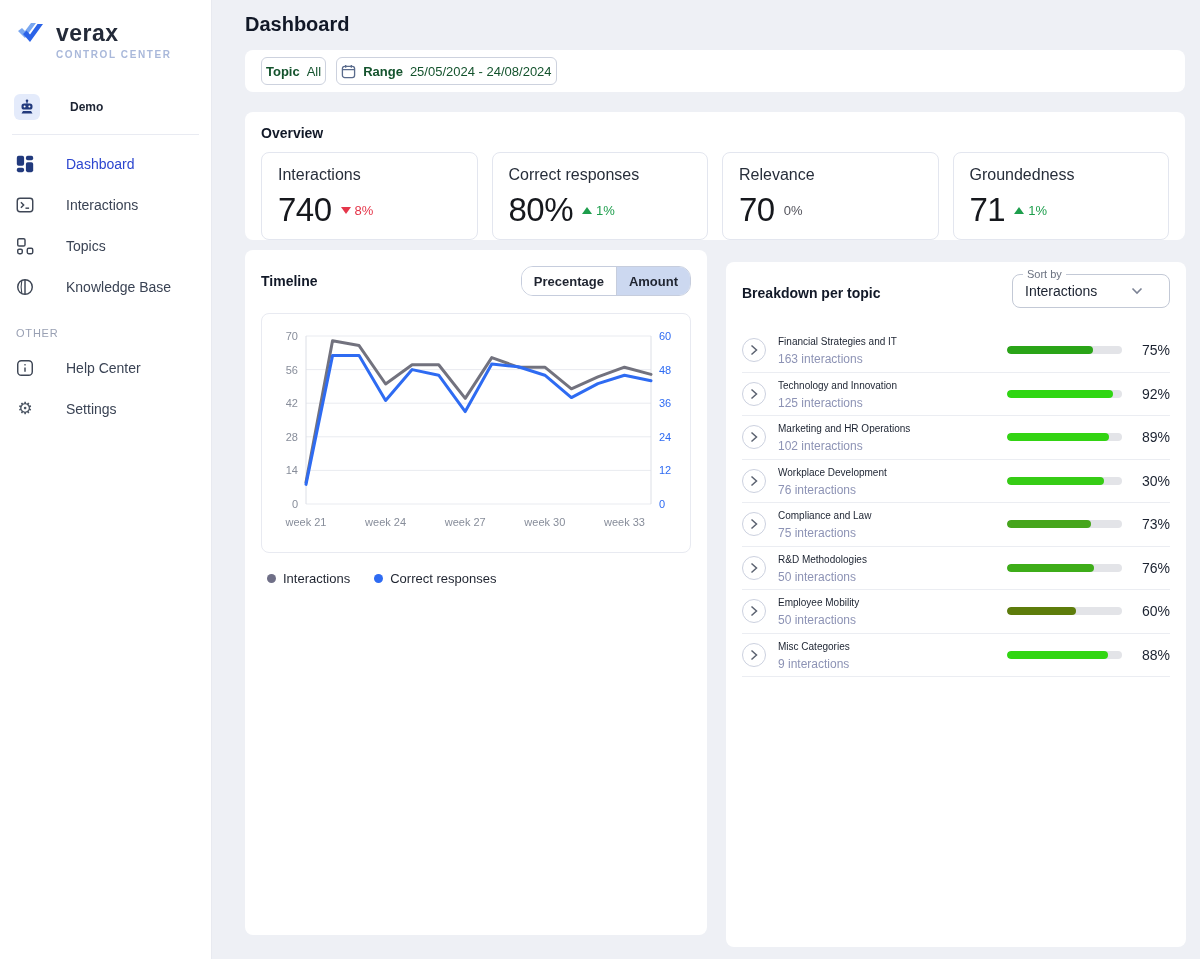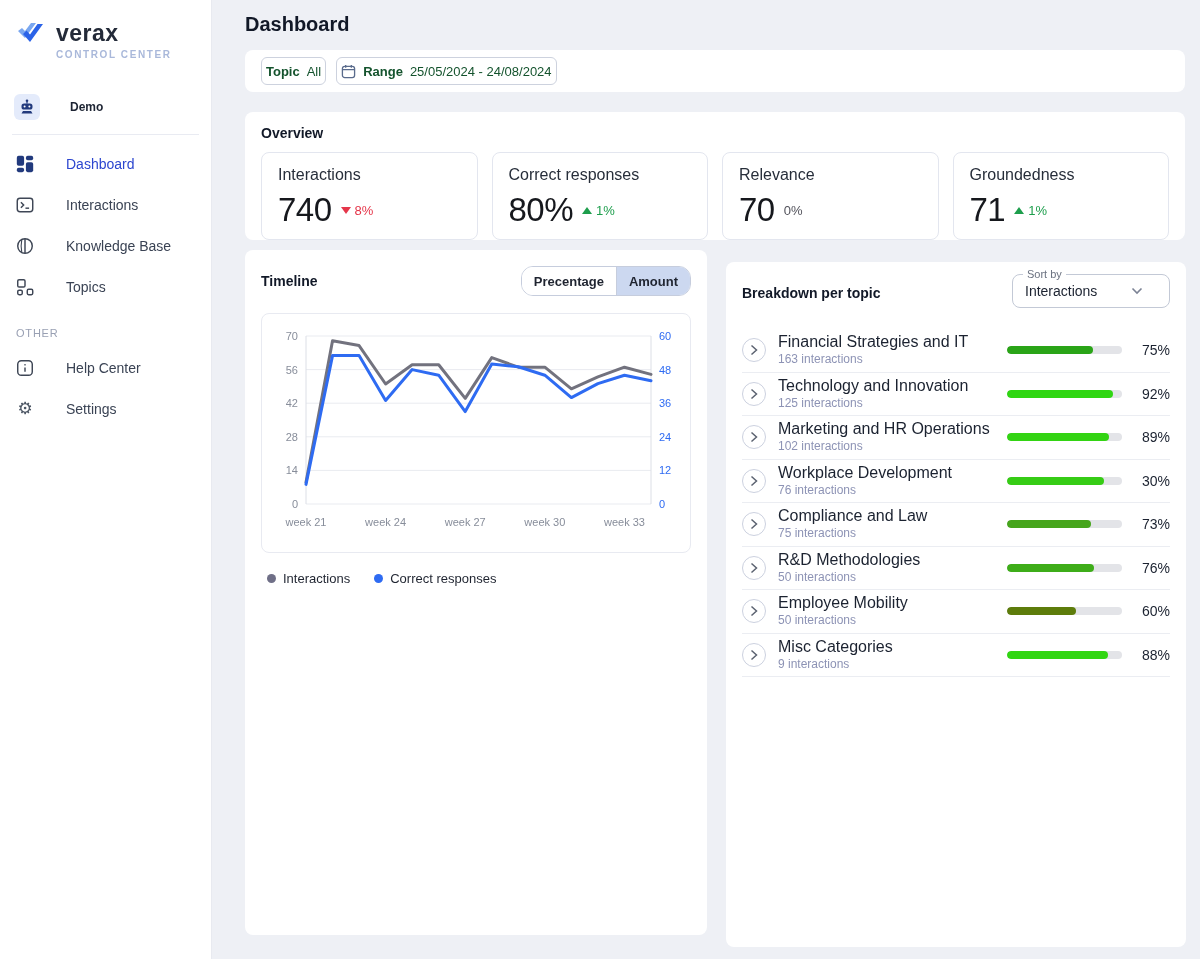--- a/index.html
+++ b/index.html
@@ -62,21 +62,21 @@
   .legend-dot { width:9px; height:9px; border-radius:50%; }
   
   .breakdown-card { left:514px; top:262px; width:460px; height:685px; padding:16px; }
   .sort-select { position:relative; width:158px; height:34px; border:1px solid #c3c9d6; border-radius:8px; display:flex; align-items:center; justify-content:space-between; padding:0 26px 0 12px; cursor:pointer; background:#fff; margin-top:-4px; }
   .sort-label { position:absolute; top:-7px; left:10px; background:#fff; padding:0 4px; font-size:11px; color:#6b7280; }
   .sort-value { font-size:14px; color:#1b2230; }
   .topic-list { margin-top:21px; }
   .topic-row { display:flex; align-items:center; height:43.5px; border-bottom:1px solid #ebedf2; gap:12px; }
   .chev-circle { width:24px; height:24px; min-width:24px; border:1px solid #ccd1df; border-radius:50%; display:flex; align-items:center; justify-content:center; cursor:pointer; background:#fff; }
   .t-info { flex:1; min-width:0; }
-  .t-name { font-size:16px; color:#1b2230; line-height:16px; }
+  .t-name { font-size:10px; color:#1b2230; line-height:16px; }
   .t-sub { font-size:12px; color:#8d93b5; margin-top:2px; }
   .t-track { width:115px; height:8px; background:#e3e4e8; border-radius:4px; overflow:hidden; }
   .t-fill { height:100%; border-radius:4px; }
   .t-pct { width:36px; text-align:right; font-size:14px; color:#1b2230; }
   svg text { font-family:"Liberation Sans", sans-serif; }
 </style>
 </head>
 <body>
 
 <aside class="sidebar">
@@ -126,37 +126,37 @@
         <path d="M6.5 8 L9.5 11 L6.5 14"></path>
         <path d="M11.5 14.5 H15.5"></path>
       </svg>
     </span>
     <span class="nav-label">Interactions</span>
   </div>
 
   <div class="nav-item">
     <span class="nav-ic">
       <svg width="20" height="20" viewBox="0 0 22 22" fill="none" stroke="#3f4756" stroke-width="1.6">
+        <rect x="3" y="3" width="8" height="8" rx="1.5"></rect>
+        <rect x="13.5" y="13.5" width="6" height="6" rx="1.5"></rect>
+        <rect x="3" y="14.5" width="5" height="5" rx="1.5"></rect>
+      </svg>
+    </span>
+    <span class="nav-label">Topics</span>
+  </div>
+
+  <div class="nav-item">
+    <span class="nav-ic">
+      <svg width="20" height="20" viewBox="0 0 22 22" fill="none" stroke="#3f4756" stroke-width="1.6">
         <circle cx="11" cy="11" r="8"></circle>
         <path d="M11 3 V19"></path>
         <path d="M7.5 3.8 Q6 11 7.5 18.2" stroke-width="1.2"></path>
       </svg>
     </span>
     <span class="nav-label">Knowledge Base</span>
-  </div>
-
-  <div class="nav-item">
-    <span class="nav-ic">
-      <svg width="20" height="20" viewBox="0 0 22 22" fill="none" stroke="#3f4756" stroke-width="1.6">
-        <rect x="3" y="3" width="8" height="8" rx="1.5"></rect>
-        <rect x="13.5" y="13.5" width="6" height="6" rx="1.5"></rect>
-        <rect x="3" y="14.5" width="5" height="5" rx="1.5"></rect>
-      </svg>
-    </span>
-    <span class="nav-label">Topics</span>
   </div>
 
   <div class="other-label">OTHER</div>
 
   <div class="nav-item">
     <span class="nav-ic">
       <svg width="20" height="20" viewBox="0 0 22 22" fill="none" stroke="#3f4756" stroke-width="1.6">
         <rect x="3" y="3" width="16" height="16" rx="4"></rect>
         <path d="M11 10.5 V15"></path>
         <circle cx="11" cy="7.5" r="0.9" fill="#3f4756" stroke="none"></circle>

